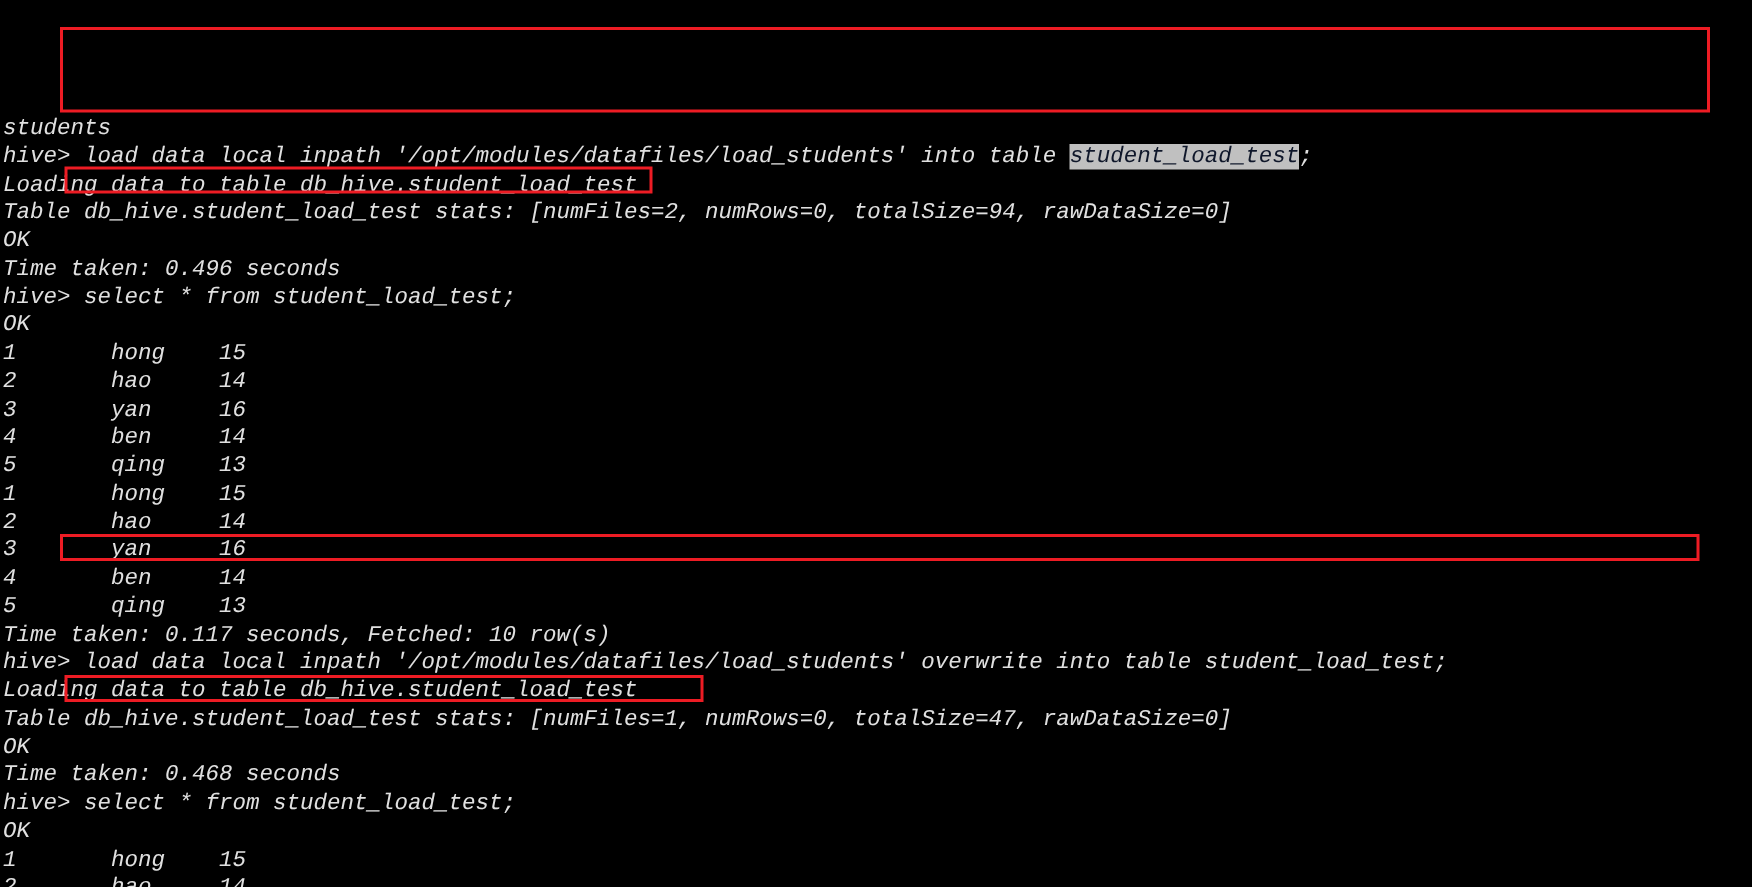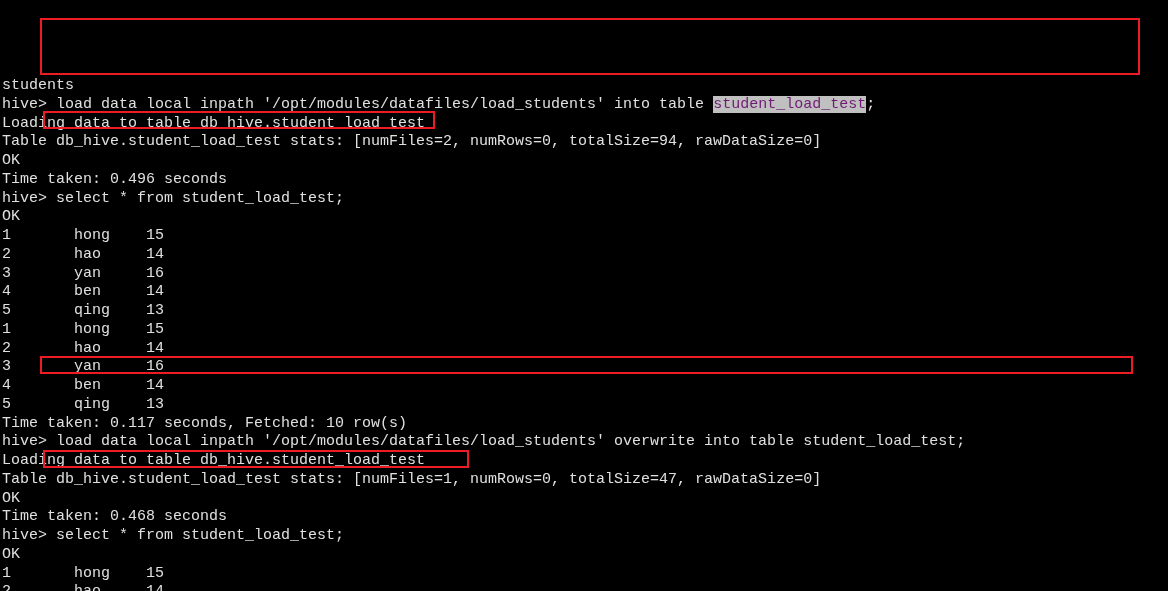--- a/index.html
+++ b/index.html
@@ -7,24 +7,24 @@
     padding: 2px;
     background: #000000;
     color: #e0e0e0;
     font-family: "Courier New", Consolas, monospace;
     font-size: 15px;
     line-height: 1.25;
     white-space: pre;
     width: 1168px;
     box-sizing: border-box;
   }
-  .line { display: block; position: relative; }
+  .line { display: block; position: relative; font-style: italic; }
   .highlight-sel {
     background: #c0c0c0;
-    color: #701a75;
+    color: #0f172a;
   }
   .redbox {
     position: absolute;
     border: 2px solid #ed1c24;
     pointer-events: none;
     box-sizing: border-box;
   }
 </style>
 </head>
 <body>

